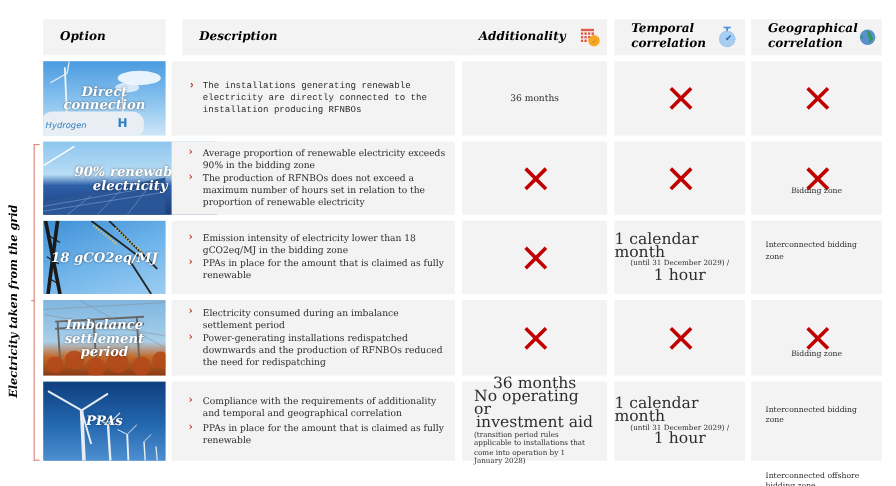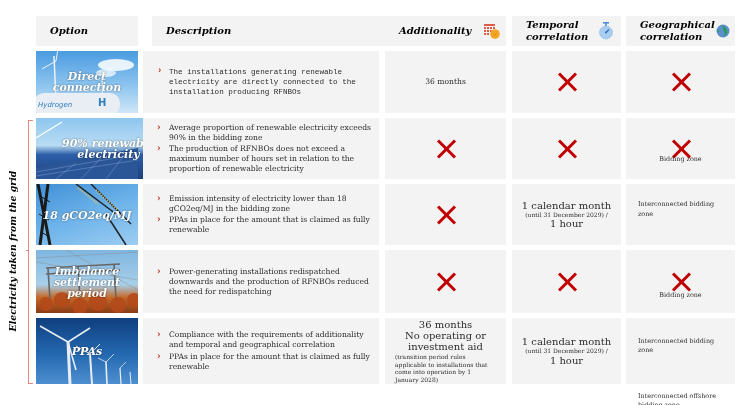--- a/index.html
+++ b/index.html
@@ -21,21 +21,21 @@
   .desc li::before { content: "\203A"; position: absolute; left: 0; top: -1px; color: #c0392b;
                      font-weight: bold; font-size: 9px; }
   .center { display: flex; flex-direction: column; align-items: center; justify-content: center;
             text-align: left; font-size: 7.6px; line-height: 10px; }
   .xmark { width: 22px; height: 22px; position: relative; }
   .xmark::before, .xmark::after { content: ""; position: absolute; left: 10px; top: -1px; width: 3px; height: 24px;
                                   background: #c00000; }
   .xmark::before { transform: rotate(45deg); }
   .xmark::after { transform: rotate(-45deg); }
   .small { font-size: 6px; line-height: 7.5px; }
-  .big { font-size: 10px; line-height: 11px; }
+  .big { font-size: 13px; line-height: 11px; }
   .geo { font-size: 6.4px; line-height: 9.5px; }
   .geo div { margin: 18px 0; }
   .side-label { position: absolute; left: 4px; top: 120px; width: 16px; height: 262px; }
   .side-label span { position: absolute; left: 50%; top: 50%; transform: translate(-50%,-50%) rotate(-90deg);
                      white-space: nowrap; font-weight: bold; font-style: italic; font-size: 9.4px; color: #000; }
   .bracket { position: absolute; left: 28px; top: 120px; width: 4px; height: 262px;
              border-left: 1px solid #e08a80; border-top: 1px solid #e08a80; border-bottom: 1px solid #e08a80; }
   .bracket-tick { position: absolute; left: 26px; top: 250px; width: 3px; height: 1px; background: #e08a80; }
 </style>
 </head>
@@ -219,20 +219,21 @@
         <circle cx="44" cy="56" r="8"></circle>
       <circle cx="62" cy="52" r="9"></circle>
         <circle cx="82" cy="55" r="8"></circle>
         <circle cx="98" cy="50" r="7"></circle>
     </g>
   </svg>
   <div class="lbl">Imbalance settlement period</div>
 </div>
 <div class="cell desc" style="left:143px;top:250px;width:236px;height:63px;">
   <ul>
+    <li>Electricity consumed during an imbalance settlement period</li>
     <li>Power-generating installations redispatched downwards and the production of RFNBOs reduced the need for redispatching</li>
   </ul>
 </div>
 <div class="cell center" style="left:385px;top:250px;width:121px;height:63px;">
   <span class="xmark"></span>
 </div>
 <div class="cell center" style="left:512px;top:250px;width:109px;height:63px;">
   <span class="xmark"></span>
 </div>
 <div class="cell center" style="left:626px;top:250px;width:109px;height:63px;">

